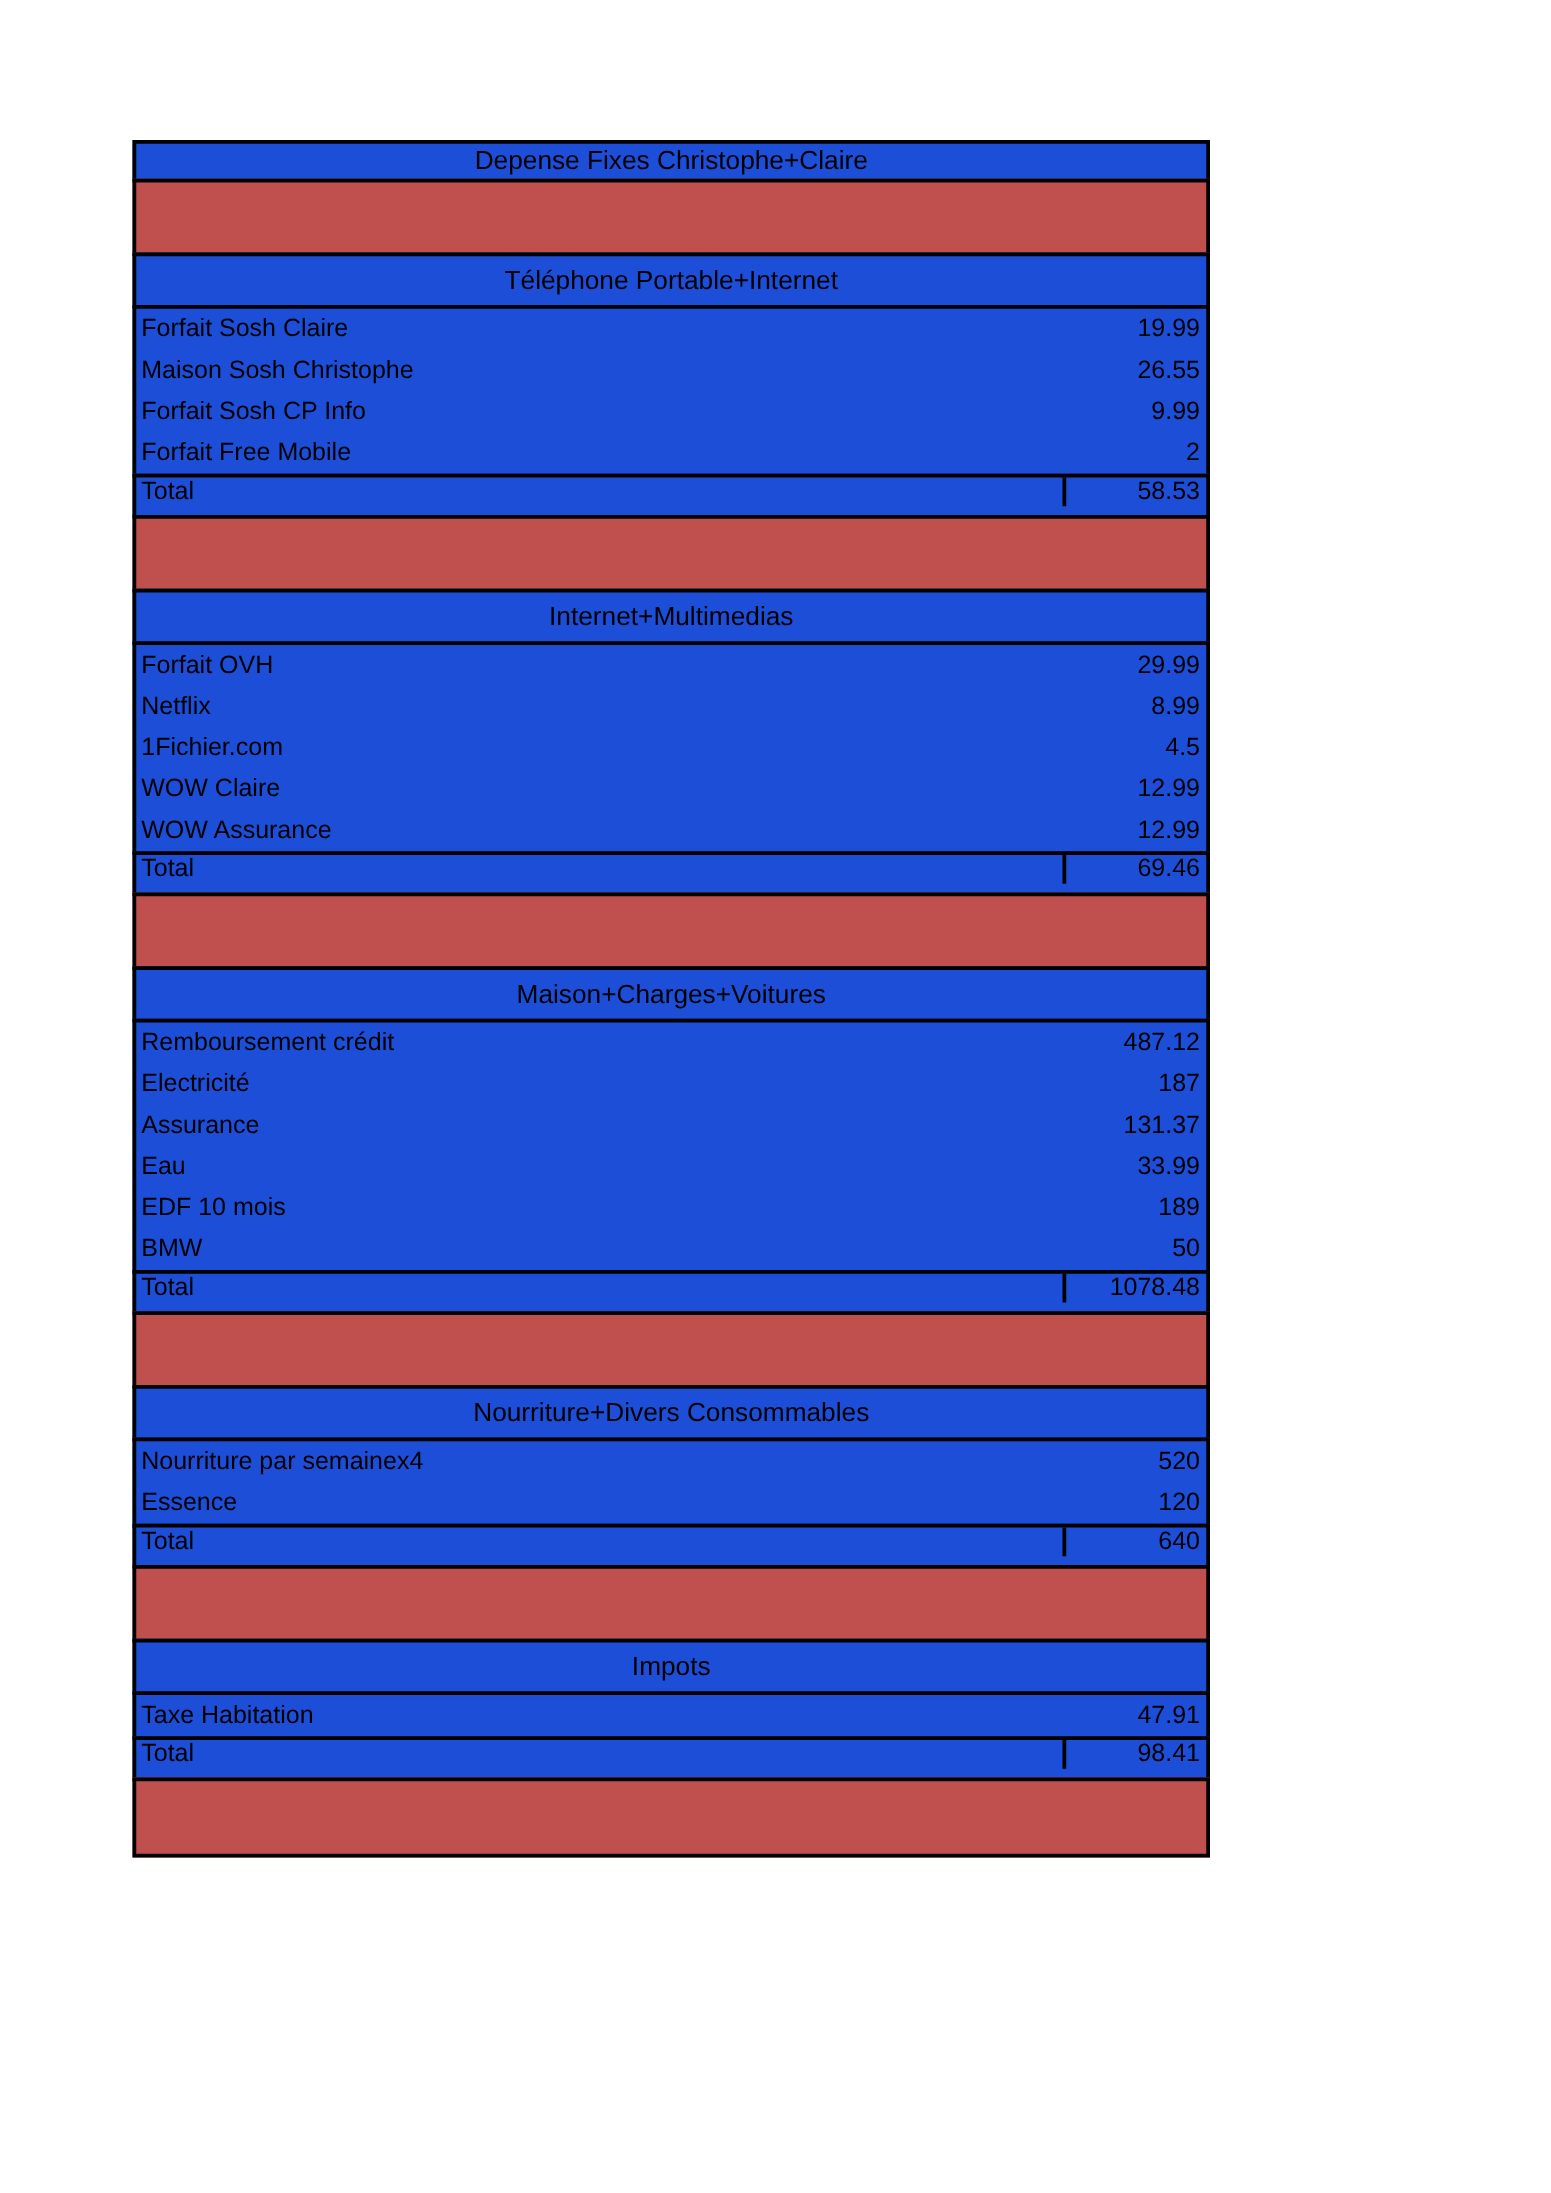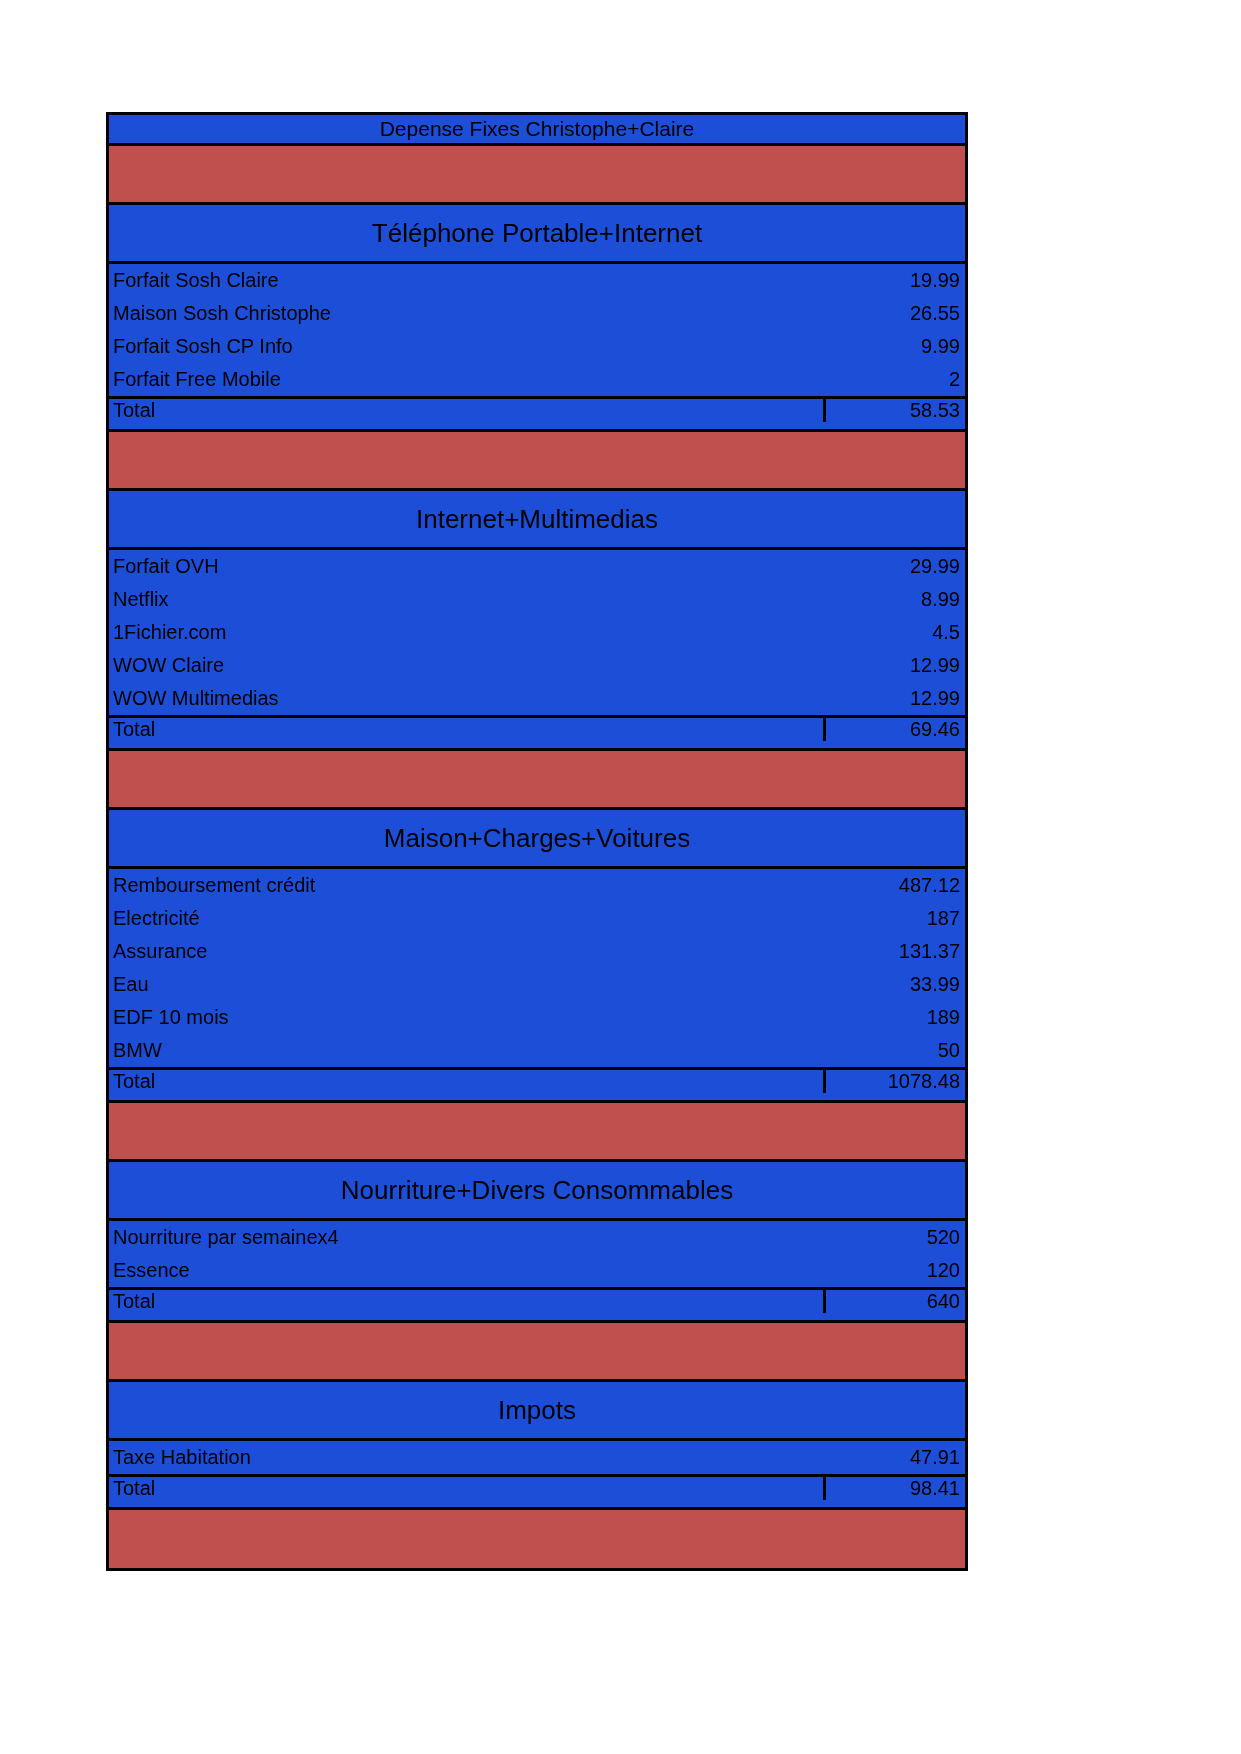--- a/index.html
+++ b/index.html
@@ -25,40 +25,40 @@
     height: 34px;
     display: flex; align-items: center; justify-content: center;
     font-size: 21px;
   }
   .red-bar {
     height: 62px;
     background: var(--accent-red, #C0504D);
   }
   .red-bar.tall { height: 64px; }
   .section-header {
-    height: 62px;
+    height: 45px;
     display: flex; align-items: center; justify-content: center;
-    font-size: 26px;
+    font-size: 21px;
   }
   .rows { }
   .row {
     height: 33px;
     display: flex; align-items: center;
     font-size: 20px;
   }
   .row-label { flex: 1; padding-left: 4px; white-space: nowrap; }
   .row-value { text-align: right; padding-right: 5px; white-space: nowrap; }
   .total-row {
     height: 36px;
     display: flex; align-items: flex-start;
     font-size: 20px;
   }
   .total-label { flex: 1; display: flex; align-items: center; padding-left: 4px; }
   .total-value {
-    width: 142px;
+    width: 115px;
     border-left: 3px solid #000;
     display: flex; align-items: center; justify-content: flex-end;
     padding-right: 5px;
   }
 </style>
 </head>
 <body>
 
 <div class="sheet">
 
@@ -104,21 +104,21 @@
     </div>
     <div class="row">
       <span class="row-label">1Fichier.com</span>
       <span class="row-value">4.5</span>
     </div>
     <div class="row">
       <span class="row-label">WOW Claire</span>
       <span class="row-value">12.99</span>
     </div>
     <div class="row">
-      <span class="row-label">WOW Multimedias</span>
+      <span class="row-label">WOW Assurance</span>
       <span class="row-value">12.99</span>
     </div>
   </div>
   <div class="block total-row">
     <span class="total-label">Total</span>
     <span class="total-value">69.46</span>
   </div>
 
   <div class="block red-bar"></div>
 

